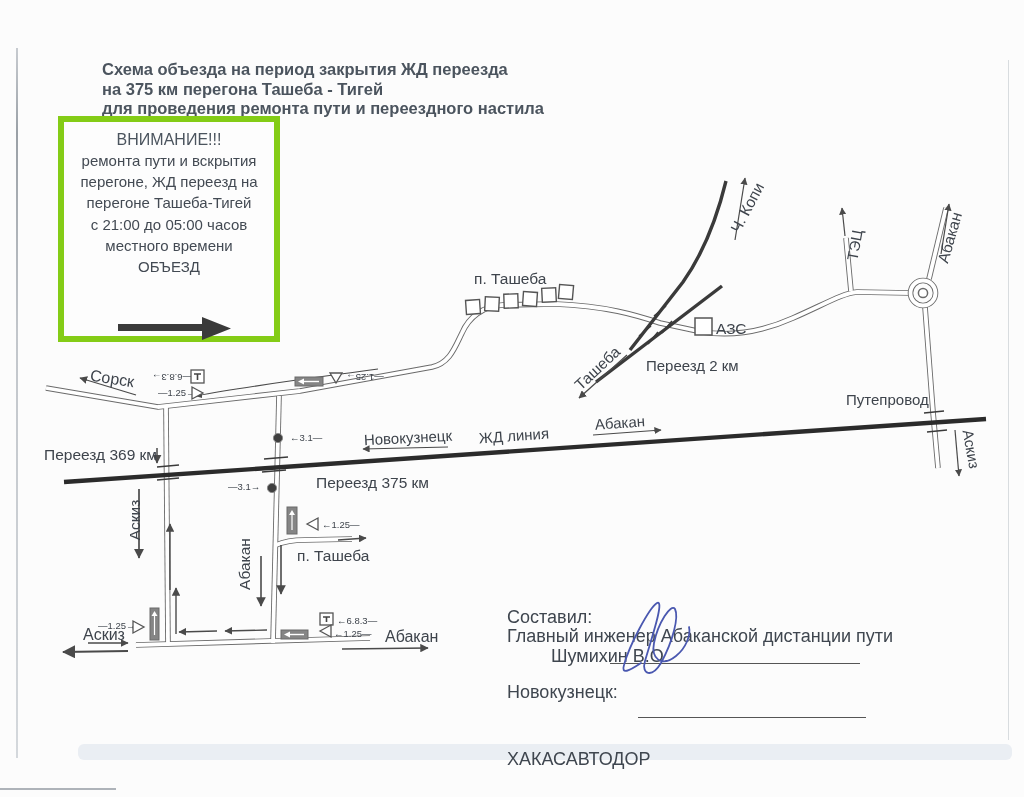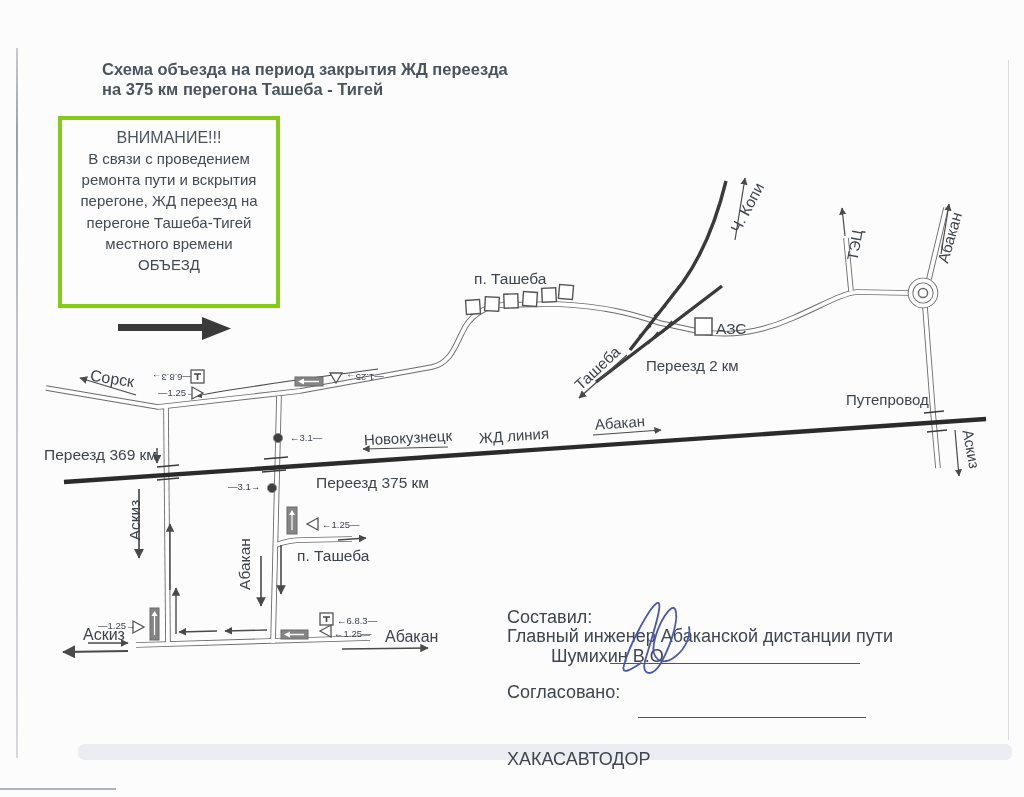--- a/index.html
+++ b/index.html
@@ -10,22 +10,22 @@
     color:#454c55;
   }
   .abs{position:absolute;}
   
   .title{
     left:102px;top:60px;width:900px;text-align:left;
     font-weight:bold;font-size:16.5px;line-height:19.5px;color:#4b545e;
   }
   
   .warnbox{
-    left:58px;top:116px;width:222px;height:192px;
-    border:4px solid #84cc16;background:#fdfdfd;
+    left:58px;top:116px;width:222px;height:226px;
+    border:6px solid #84cc16;background:#fdfdfd;
     text-align:center;box-sizing:border-box;padding-top:7px;
   }
   .warnbox .wh{font-size:16px;line-height:21px;color:#4b545e;}
   .warnbox .wl{font-size:15px;line-height:21.2px;color:#434a53;}
   
   .foot{font-size:18px;line-height:18px;color:#3f464f;}
   .uline{border-bottom:1.2px solid #555;height:1px;}
   
   .edgeL{left:16px;top:48px;width:2px;height:710px;background:linear-gradient(#c7cbd0,#9aa0a6 12%,#c2c6cb 40%,#d4d8dc);}
   .edgeR{left:1008px;top:60px;width:1px;height:680px;background:#d8dcdf;}
@@ -37,37 +37,38 @@
 <body>
 
 <div class="abs edgeL"></div>
 <div class="abs edgeR"></div>
 <div class="abs bandB"></div>
 <div class="abs cornerB"></div>
 
 <div class="abs title">
   <div>Схема объезда на период закрытия ЖД переезда</div>
   <div>на 375 км перегона Ташеба - Тигей</div>
+  <div>для проведения ремонта пути и переездного настила</div>
 </div>
 
 <div class="abs warnbox">
   <div class="wh">ВНИМАНИЕ!!!</div>
-  <div class="wl">В связи с проведением</div>
   <div class="wl">ремонта пути и вскрытия</div>
   <div class="wl">перегоне, ЖД переезд на</div>
   <div class="wl">перегоне  Ташеба-Тигей</div>
+  <div class="wl">с 21:00 до 05:00 часов</div>
   <div class="wl">местного времени</div>
   <div class="wl">ОБЪЕЗД</div>
 </div>
 
 <div class="abs foot" style="left:507px;top:608px;">Составил:</div>
 <div class="abs foot" style="left:507px;top:627px;">Главный инженер Абаканской дистанции пути</div>
 <div class="abs foot" style="left:507px;top:647px;margin-left:44px;">Шумихин В.О.</div>
 <div class="abs uline" style="left:610px;top:662px;width:250px;"></div>
-<div class="abs foot" style="left:507px;top:683px;">Согласовано:</div>
+<div class="abs foot" style="left:507px;top:683px;">Новокузнецк:</div>
 <div class="abs foot" style="left:507px;top:702px;margin-top:48px;">ХАКАСАВТОДОР</div>
 <div class="abs uline" style="left:638px;top:716px;width:228px;"></div>
 
 <svg class="abs" style="left:0;top:0;" width="1024" height="797" viewBox="0 0 1024 797">
   <defs>
     <marker id="arr" viewBox="0 0 6 6" refX="5.5" refY="3" markerWidth="6" markerHeight="6" orient="auto">
       <path d="M0,0 L6,3 L0,6 Z" fill="#4a4a4a"></path>
     </marker>
   </defs>
 

